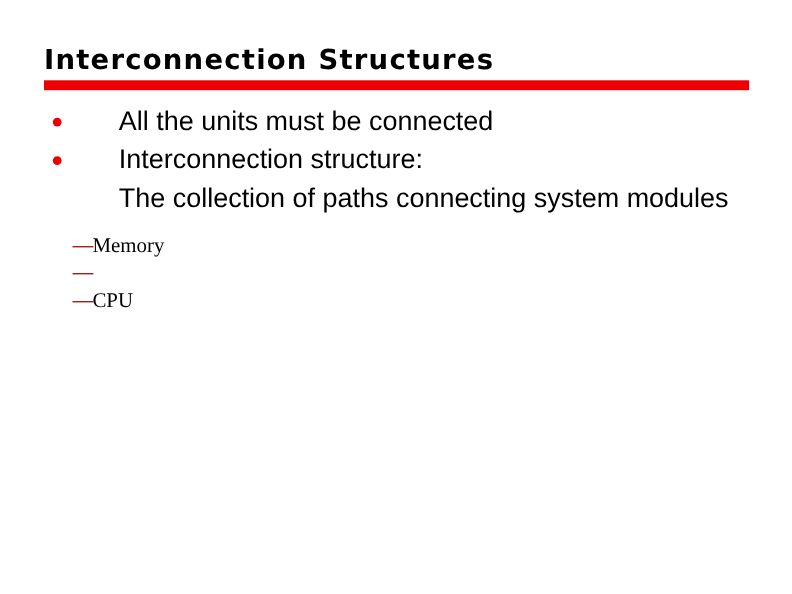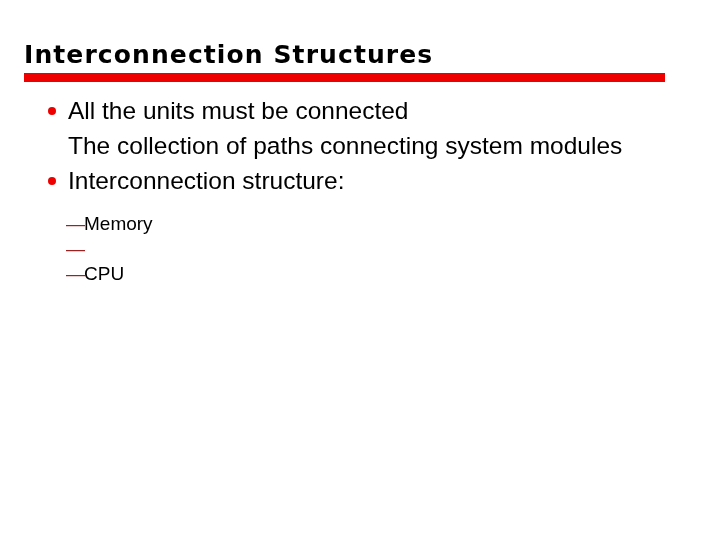--- a/index.html
+++ b/index.html
@@ -20,21 +20,21 @@
     left: 0;
     top: 0;
     width: 720px;
     height: 540px;
     background: #ffffff;
   }
 
   
   .title-block {
     position: absolute;
-    left: 24px;
+    left: 40px;
     top: 40px;
     width: 641px;
   }
   .slide-title {
     font-family: "DejaVu Sans", sans-serif;
     font-size: 25px;
     font-weight: bold;
     color: #000000;
     letter-spacing: 1.1px;
     line-height: 30px;
@@ -75,20 +75,21 @@
     border-radius: 50%;
     background: #ee0000;
     margin-top: 13px;
   }
   .bullet-text {
     flex: 1 1 auto;
     font-family: "Liberation Sans", sans-serif;
     font-size: 24.5px;
     line-height: 33px;
     color: #000000;
+    margin-left: 40px;
   }
 
   
   .cont-row {
     display: flex;
     align-items: flex-start;
   }
   .cont-row .bullet-marker .dot {
     background: transparent;
   }
@@ -107,21 +108,21 @@
   .dash-marker {
     flex: 0 0 auto;
     color: #9e2121;
     font-family: "Liberation Sans", sans-serif;
     font-size: 19px;
     line-height: 25px;
     letter-spacing: -1px;
   }
   .sub-text {
     flex: 0 1 auto;
-    font-family: Liberation Sans, sans-serif;
+    font-family: Liberation Serif, serif;
     font-size: 19px;
     line-height: 25px;
     color: #000000;
   }
 </style>
 </head>
 <body>
 
 <div class="slide">
 
@@ -132,32 +133,32 @@
 
   <div class="body-block">
 
     <div class="bullet-row">
       <span class="bullet-marker">
         <span class="dot"></span>
       </span>
       <span class="bullet-text">All the units must be connected</span>
     </div>
 
+    <div class="bullet-row">
+      <span class="bullet-marker">
+        <span class="dot"></span>
+      </span>
+      <span class="bullet-text">Interconnection structure:</span>
+    </div>
+
     <div class="bullet-row cont-row">
       <span class="bullet-marker">
         <span class="dot"></span>
       </span>
       <span class="bullet-text">The collection of paths connecting system modules</span>
-    </div>
-
-    <div class="bullet-row">
-      <span class="bullet-marker">
-        <span class="dot"></span>
-      </span>
-      <span class="bullet-text">Interconnection structure:</span>
     </div>
 
 
     <div class="sub-list">
       <div class="sub-row">
         <span class="dash-marker">—</span>
         <span class="sub-text">Memory</span>
       </div>
       <div class="sub-row">
         <span class="dash-marker">—</span>

